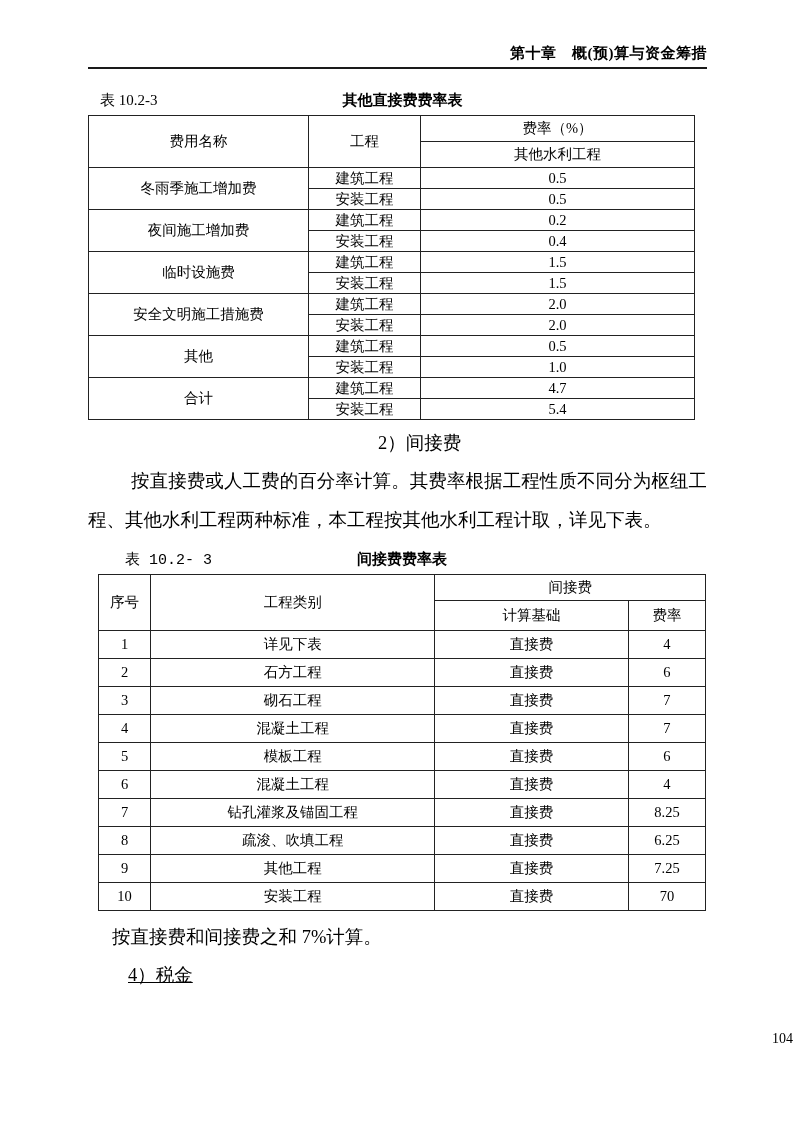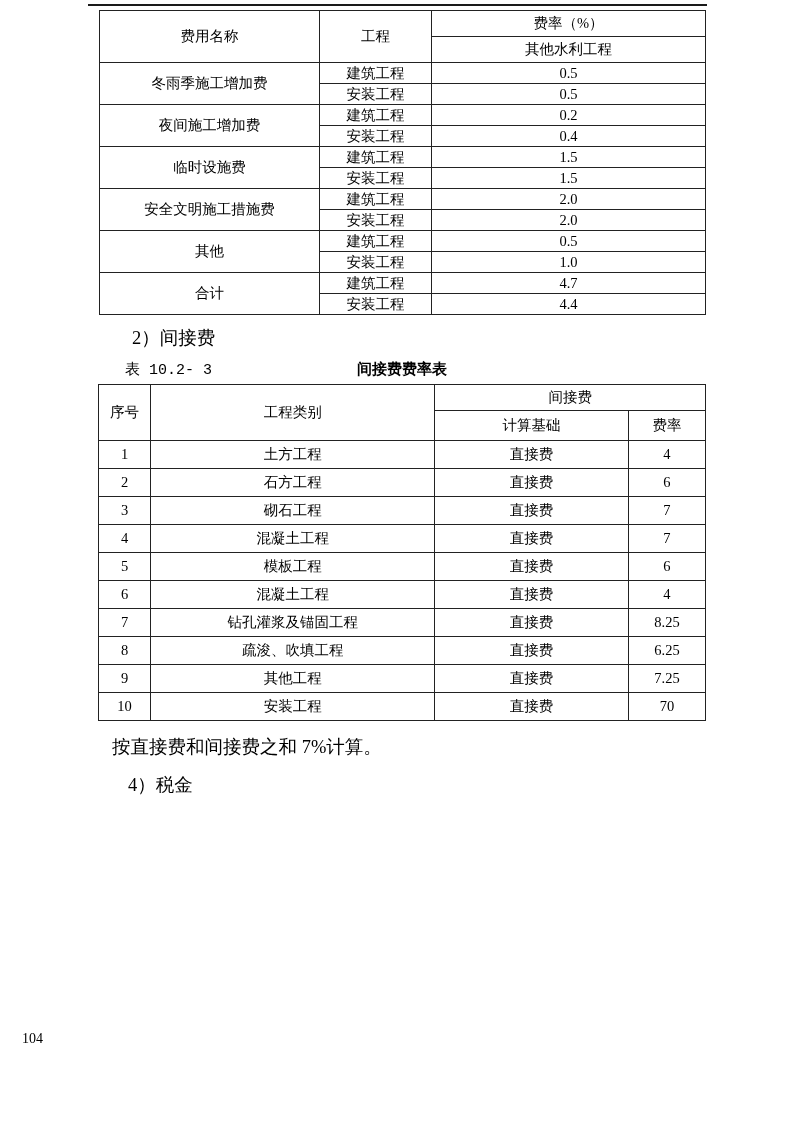--- a/index.html
+++ b/index.html
@@ -36,59 +36,63 @@
   th, td {
     border:1px solid #222;
     text-align:center;
     vertical-align:middle;
     font-weight:normal;
     font-size:14.5px;
     padding:0 2px;
     overflow:hidden;
     white-space:nowrap;
   }
-  .t1 { width:607px; margin-left:11px; margin-top:4px; border:1.5px solid #222; }
+  .t1 { width:607px; margin-top:4px; border:1.5px solid #222; }
   .t1 tr.hrow th { height:25px; }
   .t1 tr.drow td { height:20px; }
 
   .t2 { width:608px; margin-left:10px; margin-top:4px; border:1.5px solid #222; }
   .t2 tr.hrow1 th { height:25px; }
   .t2 tr.hrow2 th { height:29px;text-align:center; }
   .t2 tr.drow td { height:27px; }
 
   .body-text { font-size:18.5px; line-height:23px; }
-  .h-num { margin:12px 0 0 44px; }
+  .h-num { margin:12px 0 0 44px;text-align:center; }
   .para {
     margin-top:7px;
     line-height:39px;
     text-align:justify;
     text-justify:inter-ideograph;
     text-indent:43px;
     width:619px;
   }
   .h-profit { margin:14px 0 0 40px; }
   .p-profit { margin:15px 0 0 24px; }
-  .h-tax { margin:15px 0 12px 40px; }
+  .h-tax { margin:15px 0 12px 40px;text-decoration:underline; }
 
   .page-number {
     position:absolute;
     top:1031px; left:0; right:0;
-    text-align:left;
+    text-align:right;
     font-size:14px;
-    margin-left:22px;
   }
 </style>
 </head>
 <body>
 
 <div class="page">
   <div class="content">
 
+    <div class="running-head">第十章　概(预)算与资金筹措</div>
     <div class="head-rule"></div>
 
+    <div class="caption caption1">
+      <span class="cap-label">表  10.2-3</span>
+      <span class="cap-title">其他直接费费率表</span>
+    </div>
 
     <table class="t1">
       <colgroup>
           <col style="width:36.3%">
           <col style="width:18.5%">
           <col style="width:45.2%">
         </colgroup>
       <tbody>
           <tr class="hrow">
         <th rowspan="2">费用名称</th>
@@ -149,26 +153,27 @@
         <td>1.0</td>
       </tr>
 
       <tr class="drow">
         <td rowspan="2">合计</td>
         <td>建筑工程</td>
         <td>4.7</td>
       </tr>
       <tr class="drow">
         <td>安装工程</td>
-        <td>4.4</td>
+        <td>5.4</td>
       </tr>
     </tbody>
       </table>
 
     <div class="body-text h-num">2）间接费</div>
+    <div class="body-text para">按直接费或人工费的百分率计算。其费率根据工程性质不同分为枢纽工程、其他水利工程两种标准，本工程按其他水利工程计取，详见下表。</div>
 
     <div class="caption caption2">
       <span class="cap-label">表 10.2- 3</span>
       <span class="cap-title">间接费费率表</span>
     </div>
 
     <table class="t2">
       <colgroup>
           <col style="width:8.6%">
           <col style="width:46.8%">
@@ -181,21 +186,21 @@
         <th rowspan="2">工程类别</th>
         <th colspan="2">间接费</th>
       </tr>
       <tr class="hrow2">
         <th>计算基础</th>
         <th>费率</th>
       </tr>
 
       <tr class="drow">
         <td>1</td>
-        <td>土方工程</td>
+        <td>详见下表</td>
         <td>直接费</td>
         <td>4</td>
       </tr>
       <tr class="drow">
         <td>2</td>
         <td>石方工程</td>
         <td>直接费</td>
         <td>6</td>
       </tr>
       <tr class="drow">

